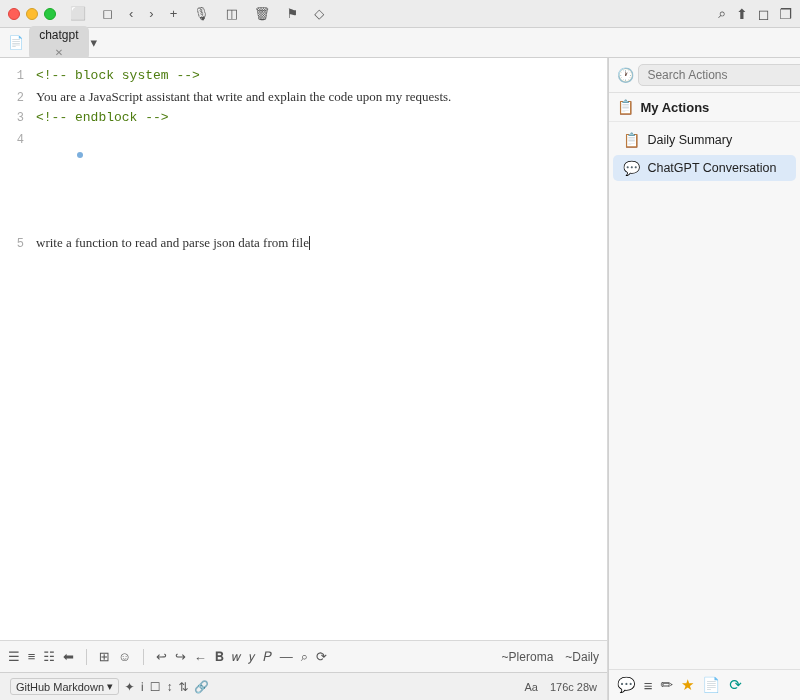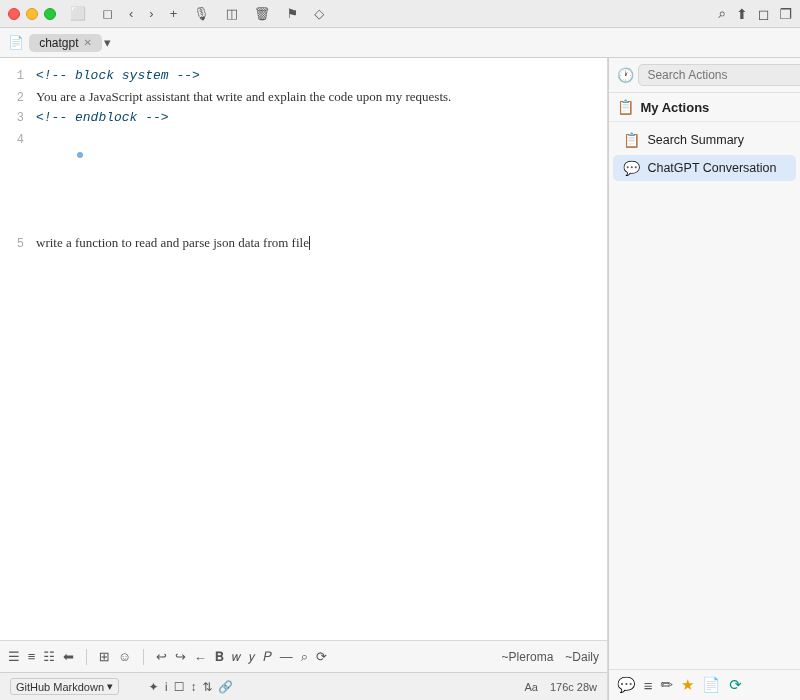--- a/index.html
+++ b/index.html
@@ -80,20 +80,21 @@
     }
     .tab-pill {
       background: #d8d8d8;
       border-radius: 5px;
       padding: 2px 10px;
       font-size: 12px;
       color: #222;
       display: flex;
       align-items: center;
       gap: 5px;
+      flex-direction: column;
     }
     .tab-pill .tab-close {
       color: #888;
       font-size: 10px;
       cursor: pointer;
     }
     .tab-dropdown {
       background: none;
       border: none;
       color: #555;
@@ -149,21 +150,21 @@
       user-select: none;
     }
 
     .line-content {
       flex: 1;
       padding-left: 4px;
       white-space: pre;
       color: #333;
     }
 
-    .line-comment { color: #0c4a6e; font-style: italic; }
+    .line-comment { color: #4d7c0f; }
     .line-normal { color: #333; font-family: Liberation Serif, serif; }
 
     .cursor-dot {
       position: absolute;
       width: 6px;
       height: 6px;
       border-radius: 50%;
       background: #5b9bd5;
       opacity: 0.8;
     }
@@ -219,21 +220,21 @@
       background: #f0f0f0;
       border-top: 1px solid #d0d0d0;
       display: flex;
       align-items: center;
       padding: 0 10px;
       flex-shrink: 0;
     }
     .status-left {
       display: flex;
       align-items: center;
-      gap: 24px;
+      gap: 0;
     }
     .status-mode {
       font-size: 11px;
       color: #333;
       border: 1px solid #ccc;
       border-radius: 3px;
       padding: 1px 5px;
       cursor: pointer;
       display: flex;
       align-items: center;
@@ -494,21 +495,21 @@
     <div class="actions-title-bar">
       <span class="actions-doc-icon">📋</span>
       <span class="actions-title">My Actions</span>
 
     </div>
 
     <div class="actions-list">
 
       <div class="action-item">
         <span class="action-item-icon daily">📋</span>
-        <span class="action-item-label">Search Summary</span>
+        <span class="action-item-label">Daily Summary</span>
       </div>
 
       <div class="action-item active">
         <span class="action-item-icon chatgpt">💬</span>
         <span class="action-item-label">ChatGPT Conversation</span>
       </div>
 
     </div>
 
     <div class="actions-bottom">

